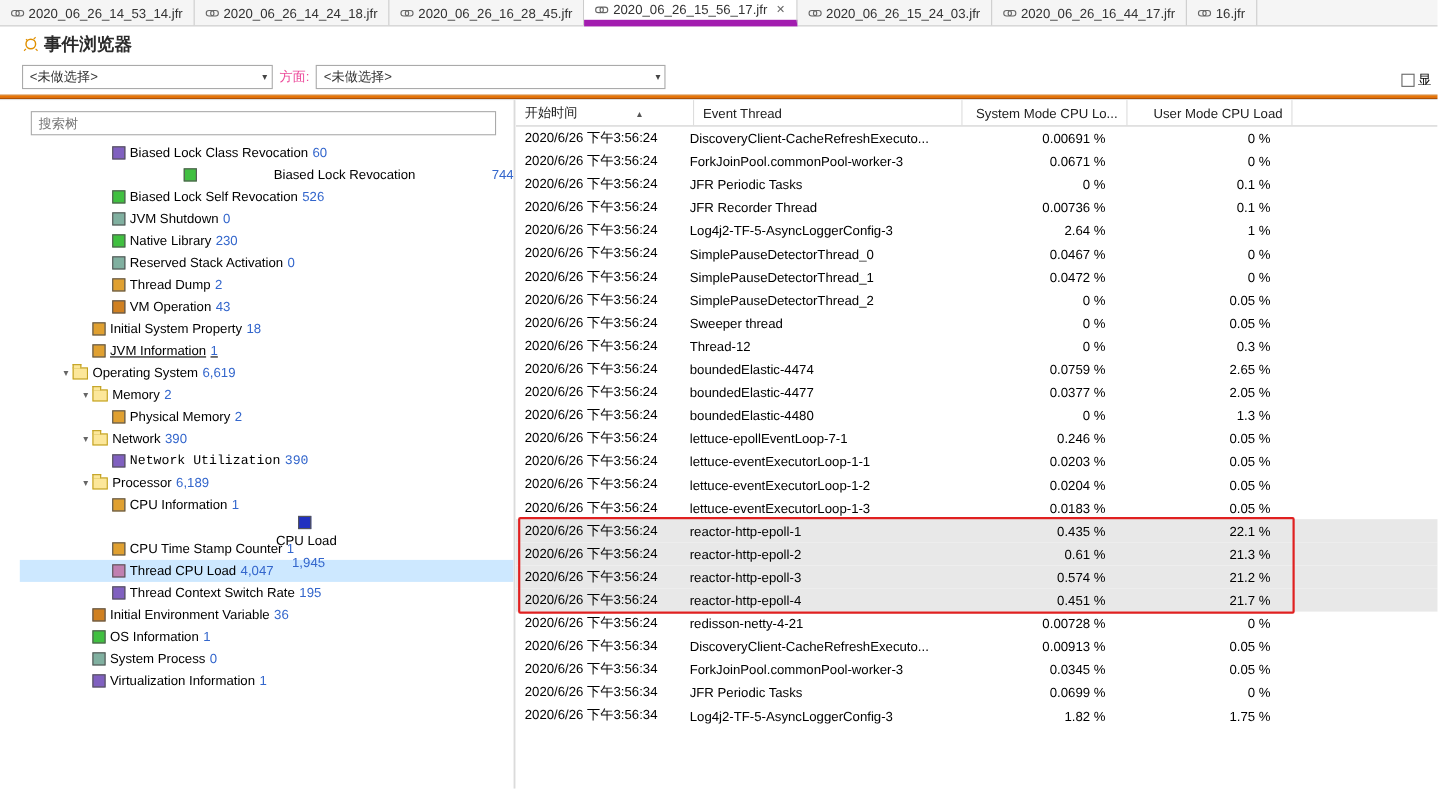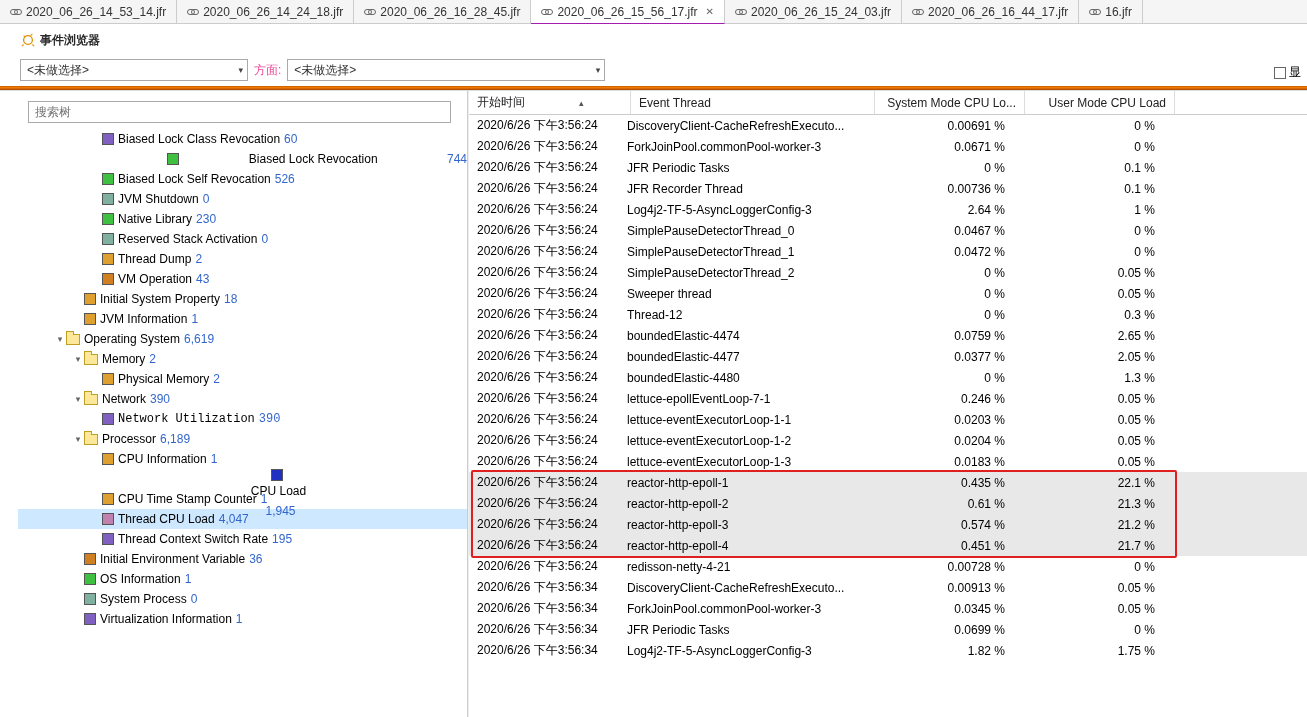--- a/index.html
+++ b/index.html
@@ -1,30 +1,30 @@
 <!DOCTYPE html>
 <html><head>
 <meta charset="utf-8">
 <style>
 * { box-sizing: border-box; margin: 0; padding: 0; }
 body { font-family: "Microsoft YaHei", Arial, sans-serif; font-size: 12px; color: #000; background: #fff; overflow: hidden; }
 
 .tabs-bar { display: flex; background: #f5f5f5; border-bottom: 1px solid #ccc; height: 24px; }
 .tab { display: flex; align-items: center; padding: 0 10px; border-right: 1px solid #ccc; cursor: pointer; white-space: nowrap; font-size: 12px; color: #333; gap: 4px; }
-.tab.active { background: #fff; border-bottom: 1px solid #a21caf; margin-bottom: -1px; }
+.tab.active { background: #fff; border-bottom: 6px solid #a21caf; margin-bottom: -1px; }
 .link-icon { width: 12px; height: 8px; position: relative; display: inline-block; }
 .link-icon::before, .link-icon::after { content: ""; position: absolute; width: 6px; height: 4px; border: 1.5px solid #666; border-radius: 3px; }
 .link-icon::before { left: 0; top: 1px; }
 .link-icon::after { right: 0; top: 1px; }
 .close-x { color: #666; font-size: 10px; margin-left: 4px; }
 
 .title-bar { display: flex; align-items: center; padding: 6px 20px 4px 20px; height: 30px; }
 .title-icon { width: 16px; height: 16px; margin-right: 4px; display:inline-flex; align-items:center; justify-content:center; }
 .title-icon svg { width:14px; height:14px; }
-.title-text { font-size: 12px; font-weight: bold; color: #2b2b2b; }
+.title-text { font-size: 16px; font-weight: bold; color: #2b2b2b; }
 
 .filter-bar { display: flex; align-items: center; padding: 4px 20px; gap: 6px; height: 32px; }
 .combo { display: flex; align-items: center; justify-content: space-between; border: 1px solid #aaa; background: #fff; height: 22px; padding: 0 4px 0 6px; font-size: 12px; color: #333; }
 .combo.w1 { width: 228px; }
 .combo.w2 { width: 318px; }
 .combo .arrow { font-size: 9px; color: #444; }
 .label-inline { font-size: 12px; color: #ec4899; }
 .checkbox-sq { width: 12px; height: 12px; border: 1px solid #666; display: inline-block; }
 
 .orange-sep { height: 4px; background: linear-gradient(#ff8000, #d06000); border-top: 1px solid #cc6600; border-bottom: 1px solid #b05000; }
@@ -184,21 +184,21 @@
             <span class="ic" style="background: rgb(208, 128, 32);"></span>
             <span>VM Operation</span>
             <span class="count">43</span>
           </div>
           <div class="tree-row" style="padding-left: 54px;">
             <span class="tw"></span>
             <span class="ic" style="background: rgb(224, 160, 48);"></span>
             <span>Initial System Property</span>
             <span class="count">18</span>
           </div>
-          <div class="tree-row" style="padding-left: 54px;">
+          <div class="tree-row" style="padding-left: 54px; text-decoration: underline;">
             <span class="tw"></span>
             <span class="ic" style="background: rgb(224, 160, 48);"></span>
             <span>JVM Information</span>
             <span class="count">1</span>
           </div>
           <div class="tree-row" style="padding-left: 36px;">
             <span class="tw">▾</span>
             <span class="folder"></span>
             <span>Operating System</span>
             <span class="count">6,619</span>

